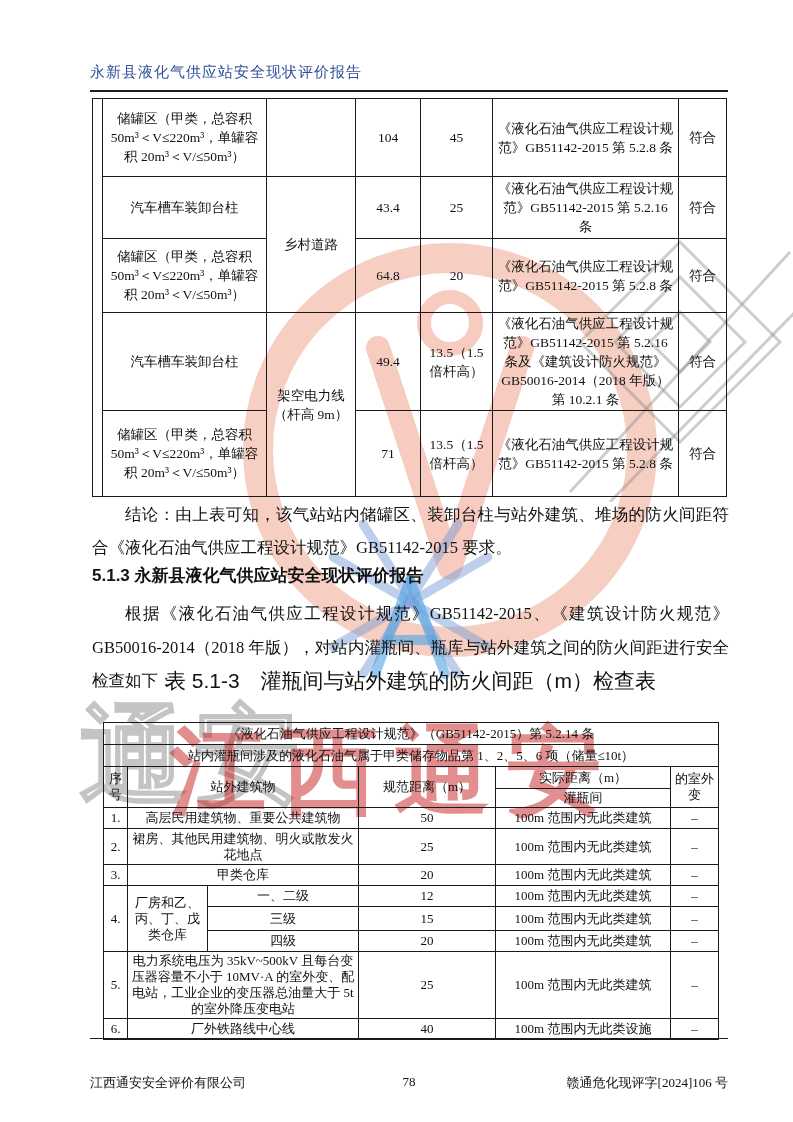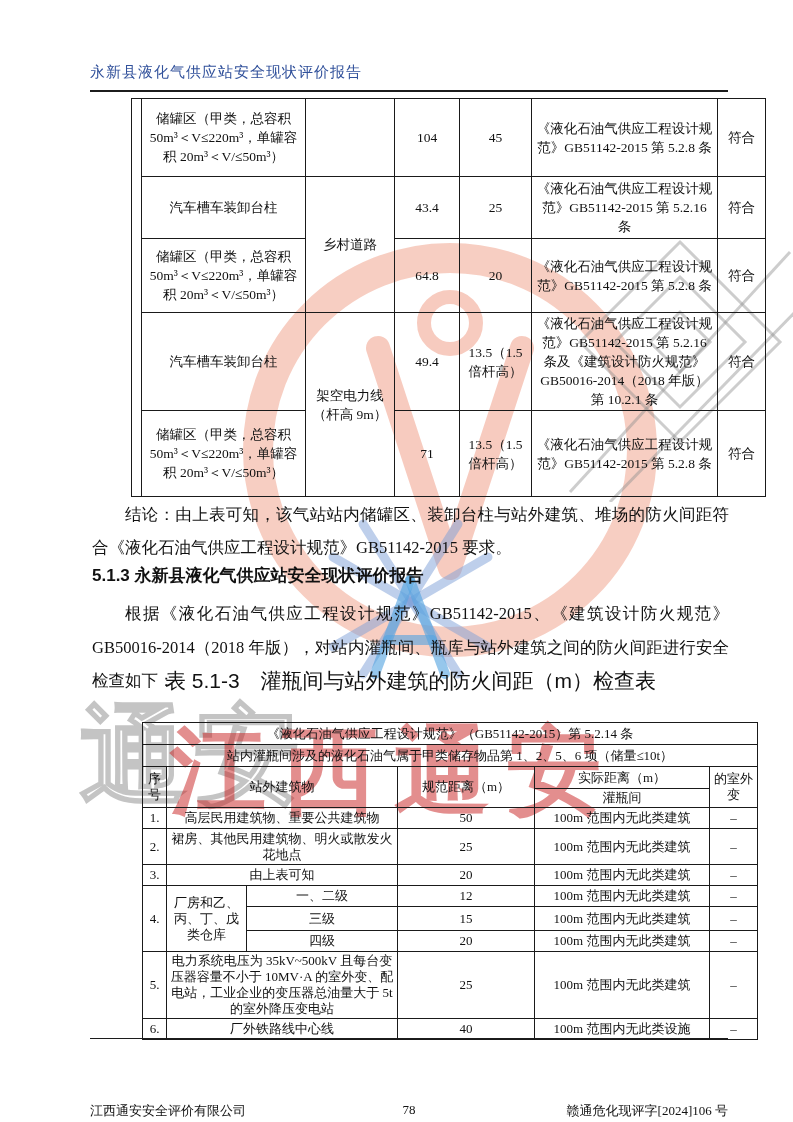--- a/index.html
+++ b/index.html
@@ -6,26 +6,26 @@
   .page{position:relative;width:793px;height:1122px;background:#fff;overflow:hidden;
         font-family:"Liberation Serif","DejaVu Serif",serif;color:#111;}
   .layer-content{position:absolute;inset:0;z-index:2;}
   .layer-wm{position:absolute;inset:0;z-index:1;pointer-events:none;}
 
   
   .hdr-title{position:absolute;top:63px;left:90px;width:638px;text-align:left;
              font-size:15px;letter-spacing:1px;color:#31519b;}
   .hdr-rule{position:absolute;top:90px;left:90px;width:638px;border-top:2px solid #1c1c1c;}
   .ftr-rule{position:absolute;top:1038px;left:90px;width:638px;border-top:1.5px solid #1c1c1c;}
-  .ftr{position:absolute;top:1102px;left:90px;width:638px;display:grid;
+  .ftr{position:absolute;top:1074px;left:90px;width:638px;display:grid;
        grid-template-columns:1fr auto 1fr;font-size:13px;}
   .ftr .l{text-align:left}.ftr .c{text-align:right}.ftr .r{text-align:right}
 
   
-  table{border-collapse:collapse;table-layout:fixed;margin-left:39px;}
+  table{border-collapse:collapse;table-layout:fixed;}
   td{border:1px solid #1a1a1a;text-align:center;vertical-align:middle;
      padding:1px 3px;overflow:hidden;}
   .t1{position:absolute;left:92px;top:98px;width:634px;font-size:13.5px;line-height:19px;}
   .t2{position:absolute;left:103px;top:722px;width:615px;font-size:13px;line-height:16px;}
   .t2 .hA{font-size:13px;}
 
   
   .para{position:absolute;left:92px;width:637px;font-size:16.5px;line-height:32.5px;
         text-align:justify;text-indent:2em;}
   .p-conclusion{top:499px;}
@@ -188,21 +188,21 @@
       </tr>
       <tr style="height:36px">
         <td>2.</td>
         <td colspan="2">裙房、其他民用建筑物、明火或散发火花地点</td>
         <td>25</td>
         <td>100m 范围内无此类建筑</td>
         <td>–</td>
       </tr>
       <tr style="height:21px">
         <td>3.</td>
-        <td colspan="2">由上表可知</td>
+        <td colspan="2">甲类仓库</td>
         <td>20</td>
         <td>100m 范围内无此类建筑</td>
         <td>–</td>
       </tr>
       <tr style="height:21px">
         <td rowspan="3">4.</td>
         <td rowspan="3">厂房和乙、丙、丁、戊类仓库</td>
         <td>一、二级</td>
         <td>12</td>
         <td>100m 范围内无此类建筑</td>

